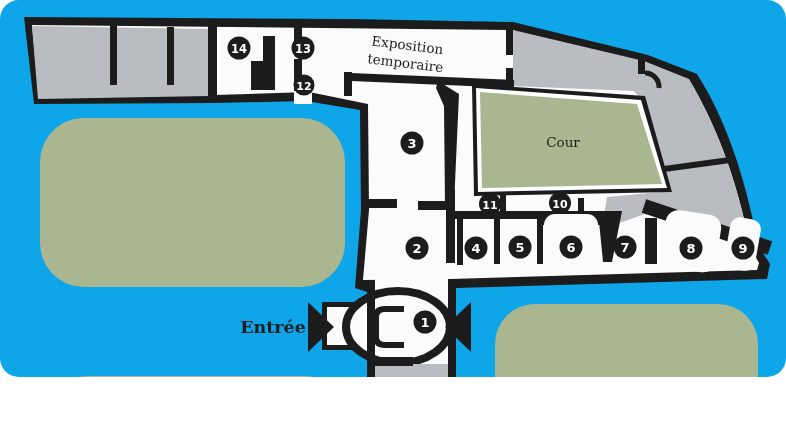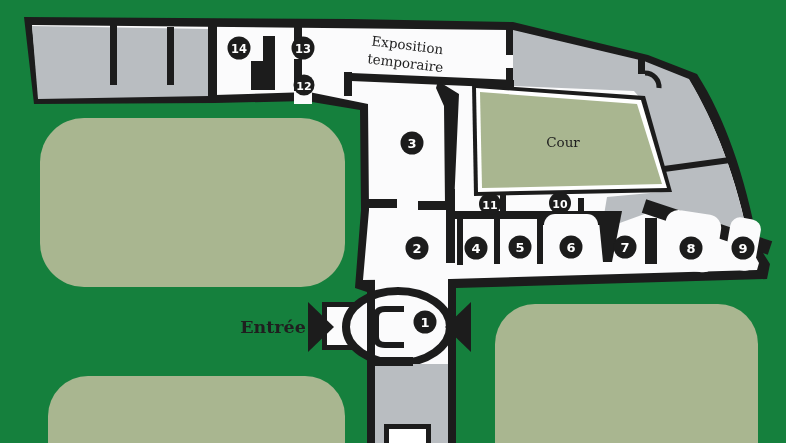--- a/index.html
+++ b/index.html
@@ -1,17 +1,17 @@
 <!DOCTYPE html>
 <html><head>
 <meta charset="utf-8">
 <style>
   html,body{margin:0;padding:0;background:#ffffff;}
-  .stage{position:relative;width:786px;height:443px;overflow:hidden;background:#15803d;
-         font-family:"DejaVu Serif", serif;}
+  .stage{position:relative;width:786px;height:377px;overflow:hidden;background:#0ea5e9;
+         font-family:"DejaVu Serif", serif;border-radius:19px;}
   svg{display:block}
   .wall{fill:#1c1c1c;}
   .floor{fill:#fbfbfc;}
   .gray{fill:#b9bdc1;}
   .green{fill:#a9b690;}
   .wline{stroke:#1c1c1c;fill:none;}
   .marker{fill:#1c1c1c;}
   .marker-num{fill:#ffffff;font-family:"DejaVu Sans",sans-serif;font-weight:bold;
               text-anchor:middle;}
   .lbl{fill:#1f1f1f;text-anchor:middle;font-family:"DejaVu Serif",serif;}

